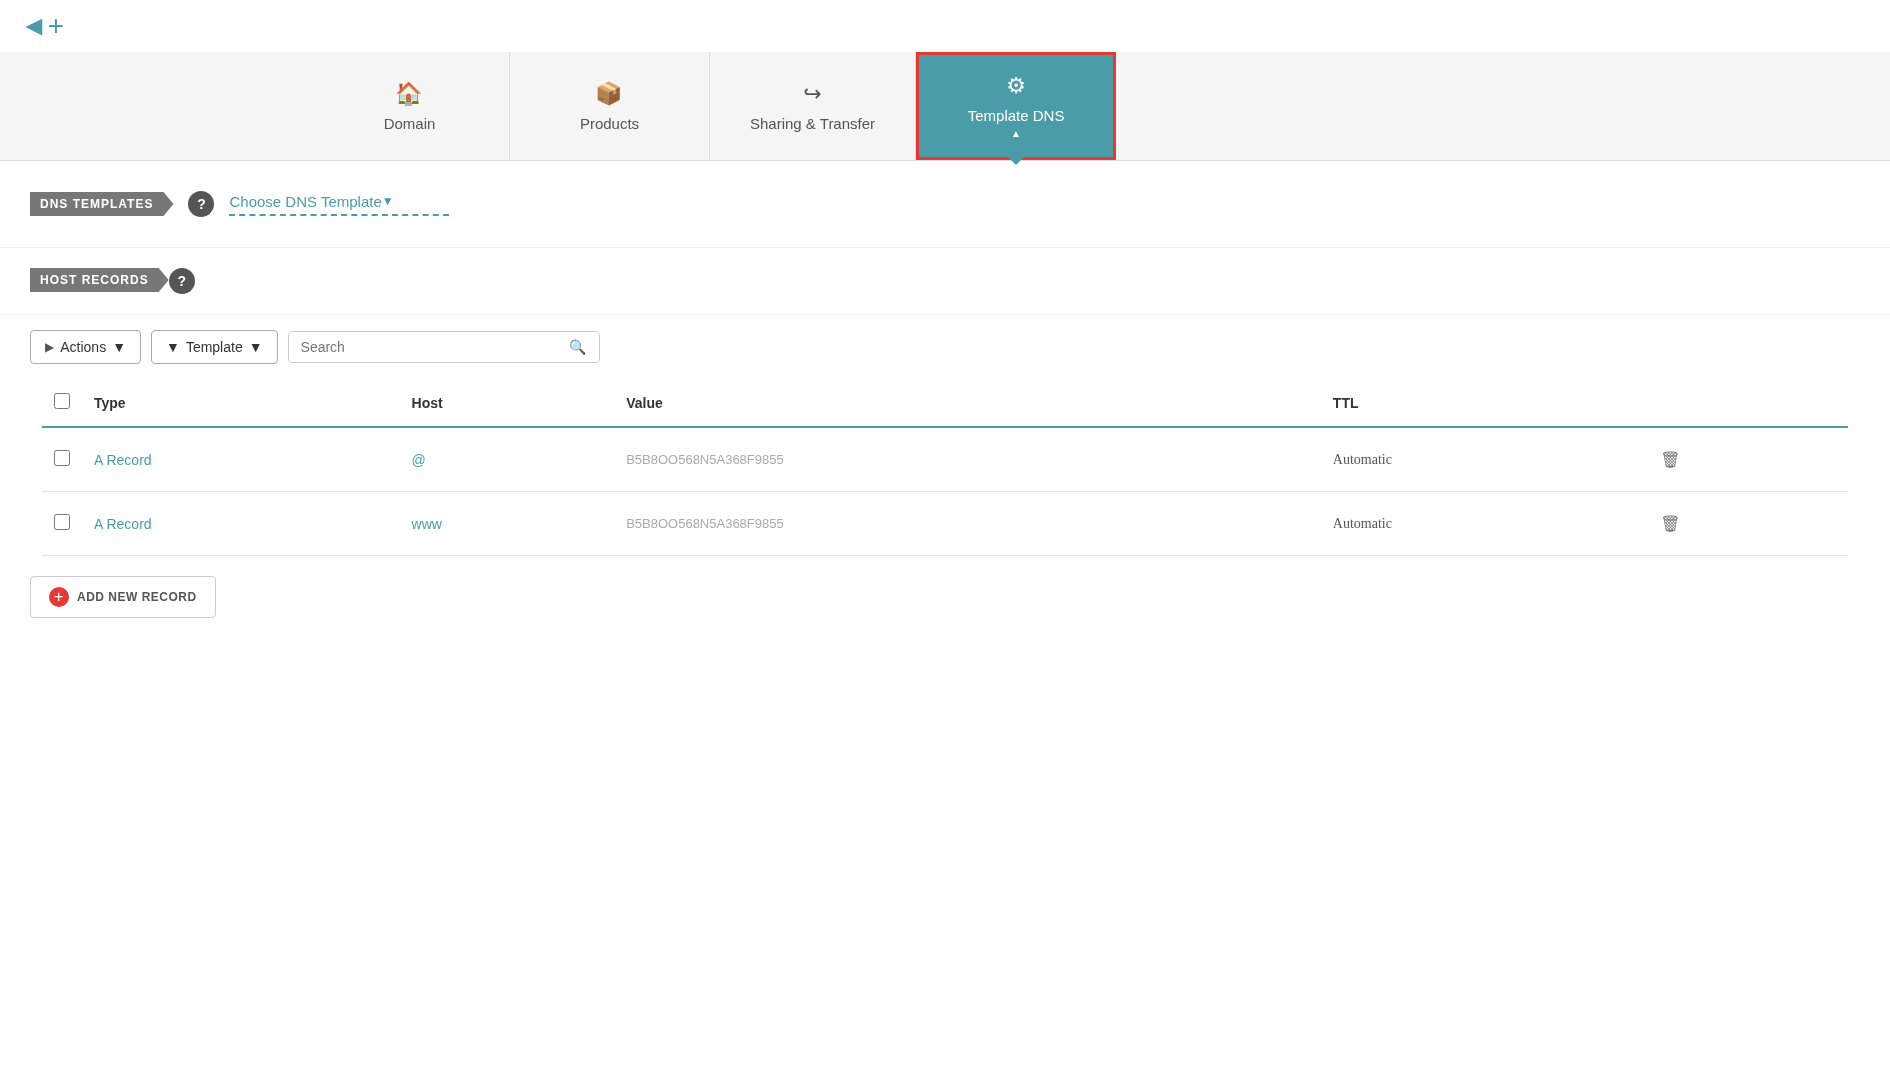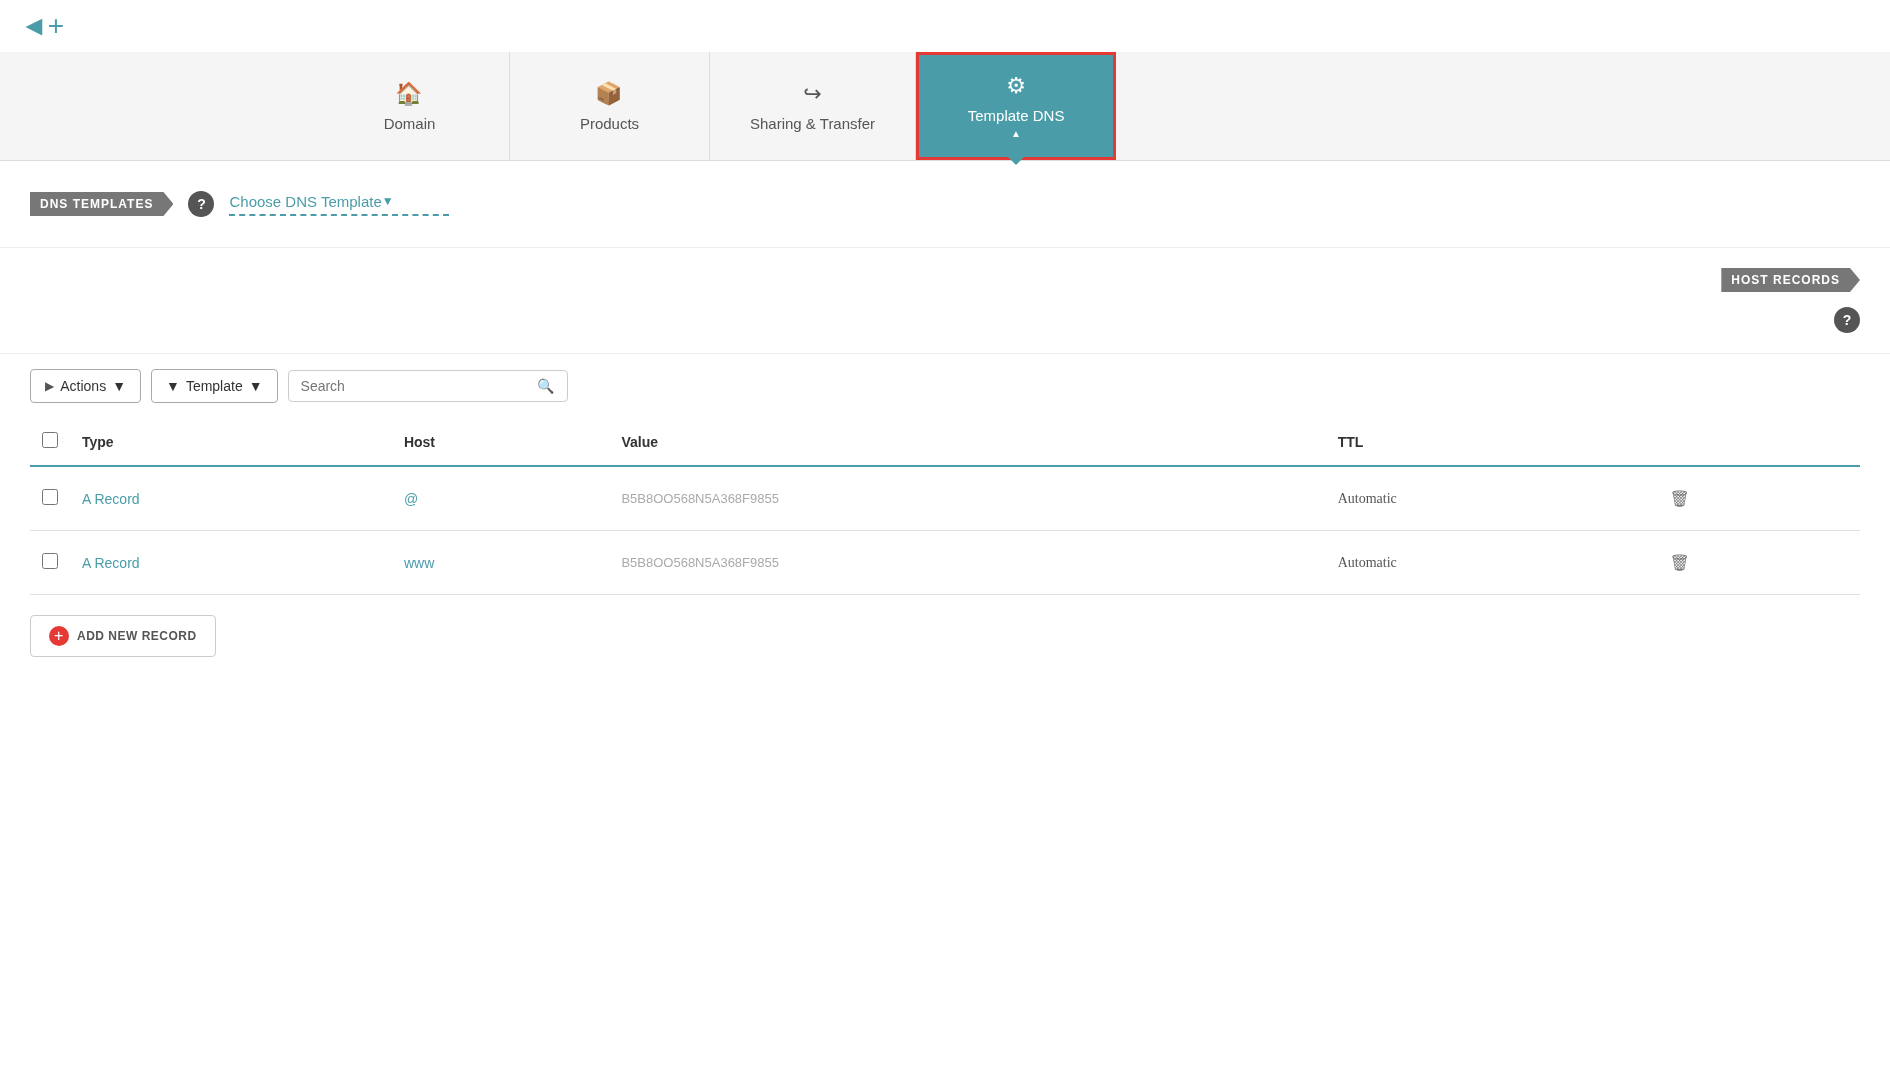--- a/index.html
+++ b/index.html
@@ -98,25 +98,23 @@
       font-size: 15px;
       min-width: 220px;
     }
     .dropdown-arrow {
       color: #4a9da8;
       font-size: 12px;
     }
 
     .host-records-section {
       display: flex;
-      align-items: flex-end;
+      align-items: flex-start;
       padding: 20px 30px;
-      gap: 15px;
       border-bottom: 1px solid #eee;
-      flex-direction: column;
     }
 
     
     .toolbar {
       display: flex;
       align-items: center;
       padding: 15px 30px;
       gap: 10px;
     }
     .btn-actions {
@@ -146,39 +144,39 @@
       cursor: pointer;
       font-size: 14px;
       color: #333;
     }
     .search-box {
       display: flex;
       align-items: center;
       border: 1px solid #ccc;
       border-radius: 4px;
       padding: 7px 12px;
-      width: 280px;
+      width: 312px;
       gap: 8px;
       background: #fff;
     }
     .search-box input {
       border: none;
       outline: none;
       font-size: 14px;
       color: #555;
       width: 100%;
       background: transparent;
     }
     .search-icon {
       color: #777;
     }
 
     
     .table-container {
-      padding: 0 30px;
+      padding: 0 42px;
     }
     .dns-table {
       width: 100%;
       border-collapse: collapse;
     }
     .dns-table thead tr {
       border-bottom: 2px solid #4a9da8;
     }
     .dns-table thead th {
       text-align: left;

